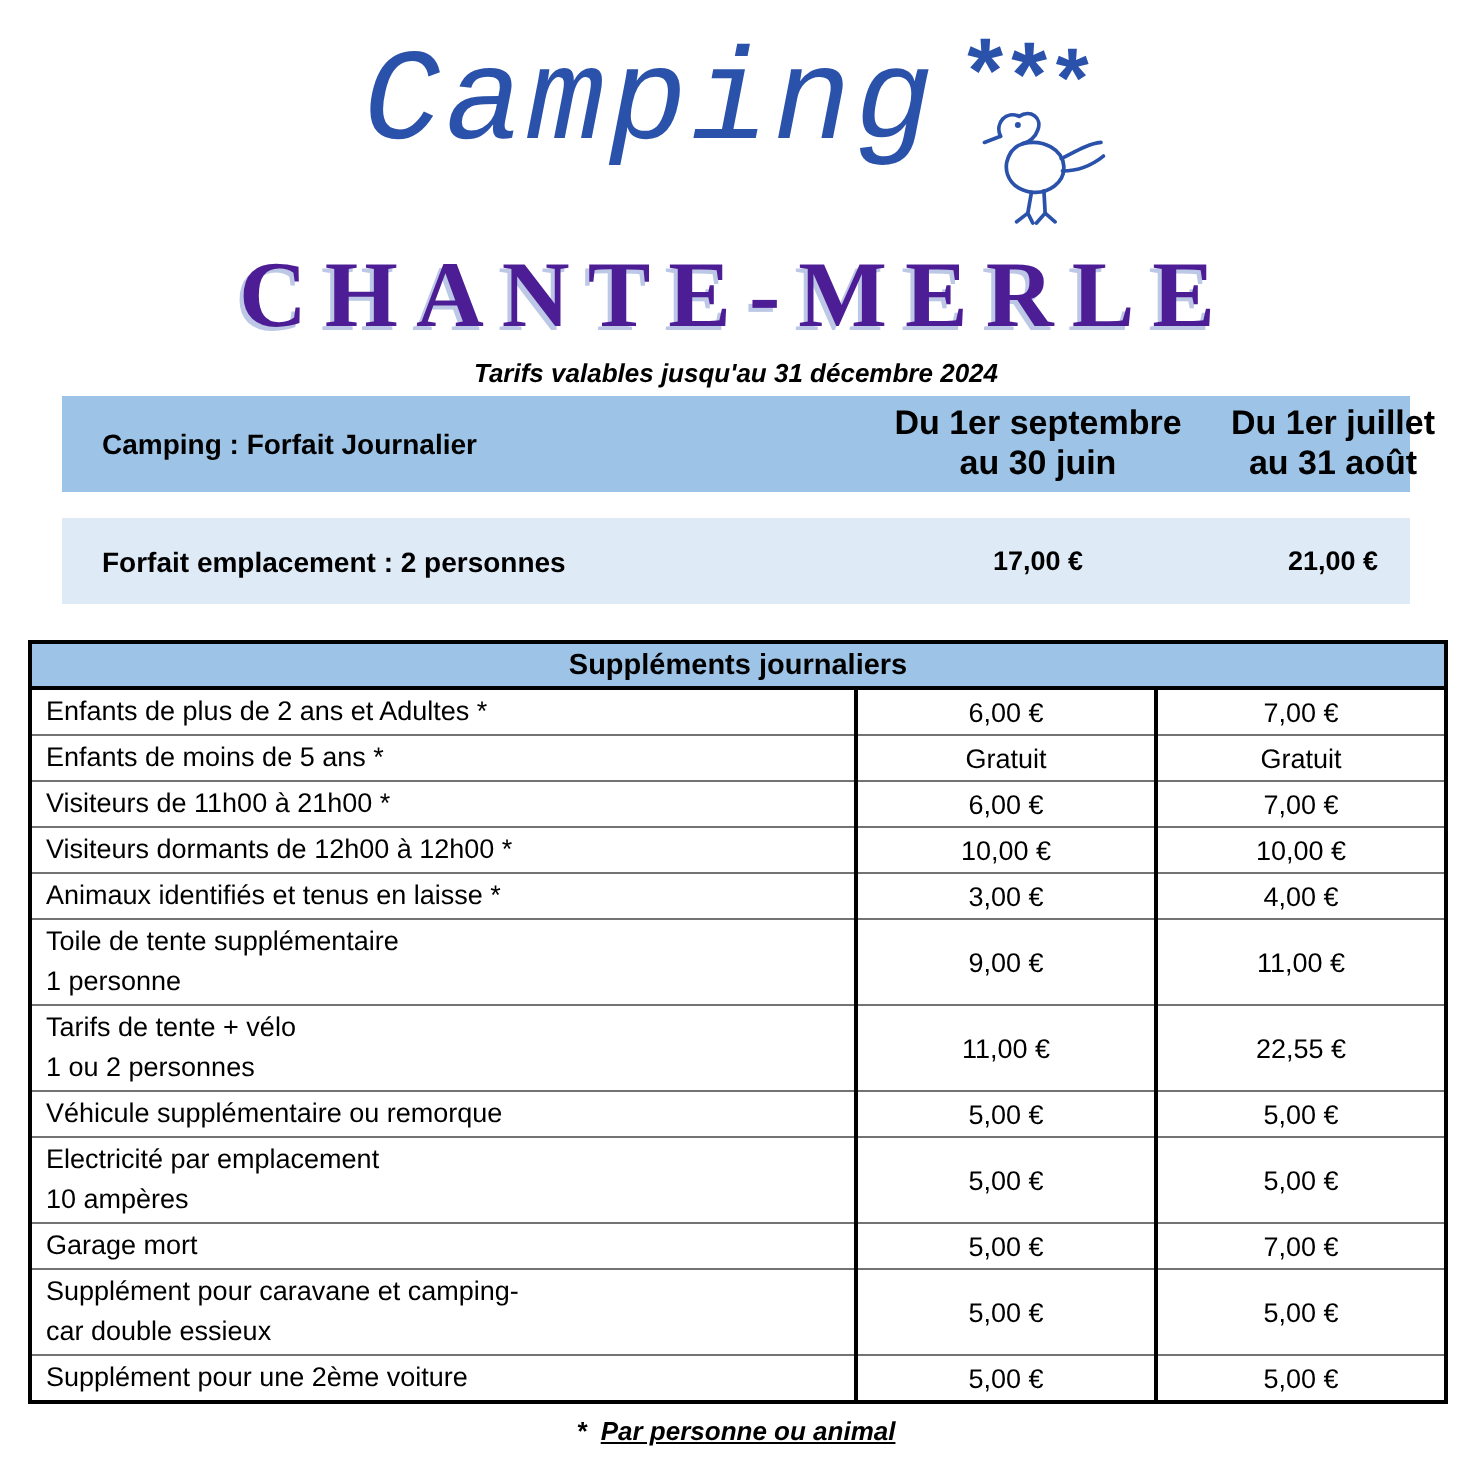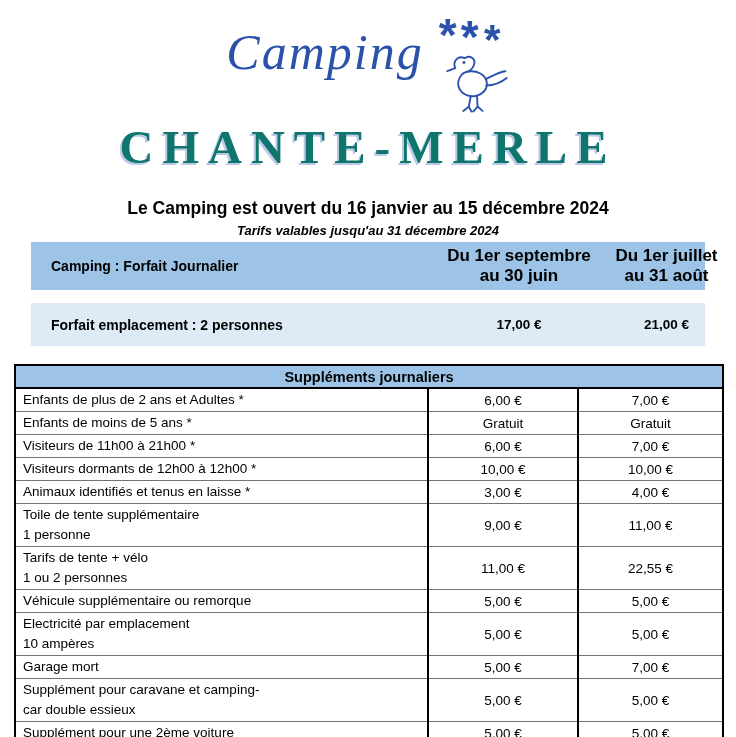--- a/index.html
+++ b/index.html
@@ -9,40 +9,40 @@
     font-family: "Liberation Sans", sans-serif;
     color: #000;
     overflow: hidden;
   }
   .page { width: 736px; height: 737px; position: relative; background: #fff; }
 
   
   .logo { padding-top: 6px; text-align: center; }
   .logo-row { display: flex; justify-content: center; align-items: flex-start; }
   .script-name {
-    font-family: Liberation Serif, serif;
+    font-family: Liberation Mono, monospace;
     font-style: italic;
-    font-size: 50px;
+    font-size: 65px;
     line-height: 92px;
     color: #2B52AB;
     letter-spacing: 2px;
   }
   .stars-bird { display: flex; flex-direction: column; align-items: center; margin: 14px 0 0 10px; }
   .stars { color: #2B52AB; font-size: 46px; line-height: 30px; letter-spacing: 4px; font-weight: bold; display:flex; }
   .stars span { display: inline-block; }
   .stars span:nth-child(2) { transform: translateY(2px); }
   .stars span:nth-child(3) { transform: translateY(4px) scale(0.92); }
   .bird { margin-top: 2px; }
   .brand-name {
     font-family: "Liberation Serif", serif;
     font-weight: bold;
     font-size: 47px;
     line-height: 54px;
     letter-spacing: 9px;
-    color: #0f766e;
+    color: #4c1d95;
     text-shadow: -2px 2px 0 #BCC8E6;
     text-align: center;
     margin-top: 2px;
     white-space: nowrap;
   }
 
   
   .title { margin-top: 24px; text-align: center; font-size: 17.5px; font-weight: bold; }
   .subtitle { margin-top: 4px; text-align: center; font-size: 13px; font-weight: bold; font-style: italic; }
 
@@ -121,21 +121,20 @@
               <path d="M58 71 L55 88 M68 70 L69 88"></path>
               <path d="M55 88 L46 95 M55 88 L59 96 M69 88 L62 96 M69 88 L77 95"></path>
             </g>
           </svg>
         </div>
       </div>
     </div>
     <div class="brand-name">CHANTE-MERLE</div>
   </div>
 
-  <div class="title">Le Camping est ouvert du 16 janvier au 15 décembre 2024</div>
   <div class="subtitle">Tarifs valables jusqu'au 31 décembre 2024</div>
 
   <div class="rate-header grid3">
     <div class="lbl">Camping : Forfait Journalier</div>
     <div class="col-head">
       <div>Du 1er septembre</div>
       <div>au 30 juin</div>
     </div>
     <div class="col-head">
       <div>Du 1er juillet</div>

